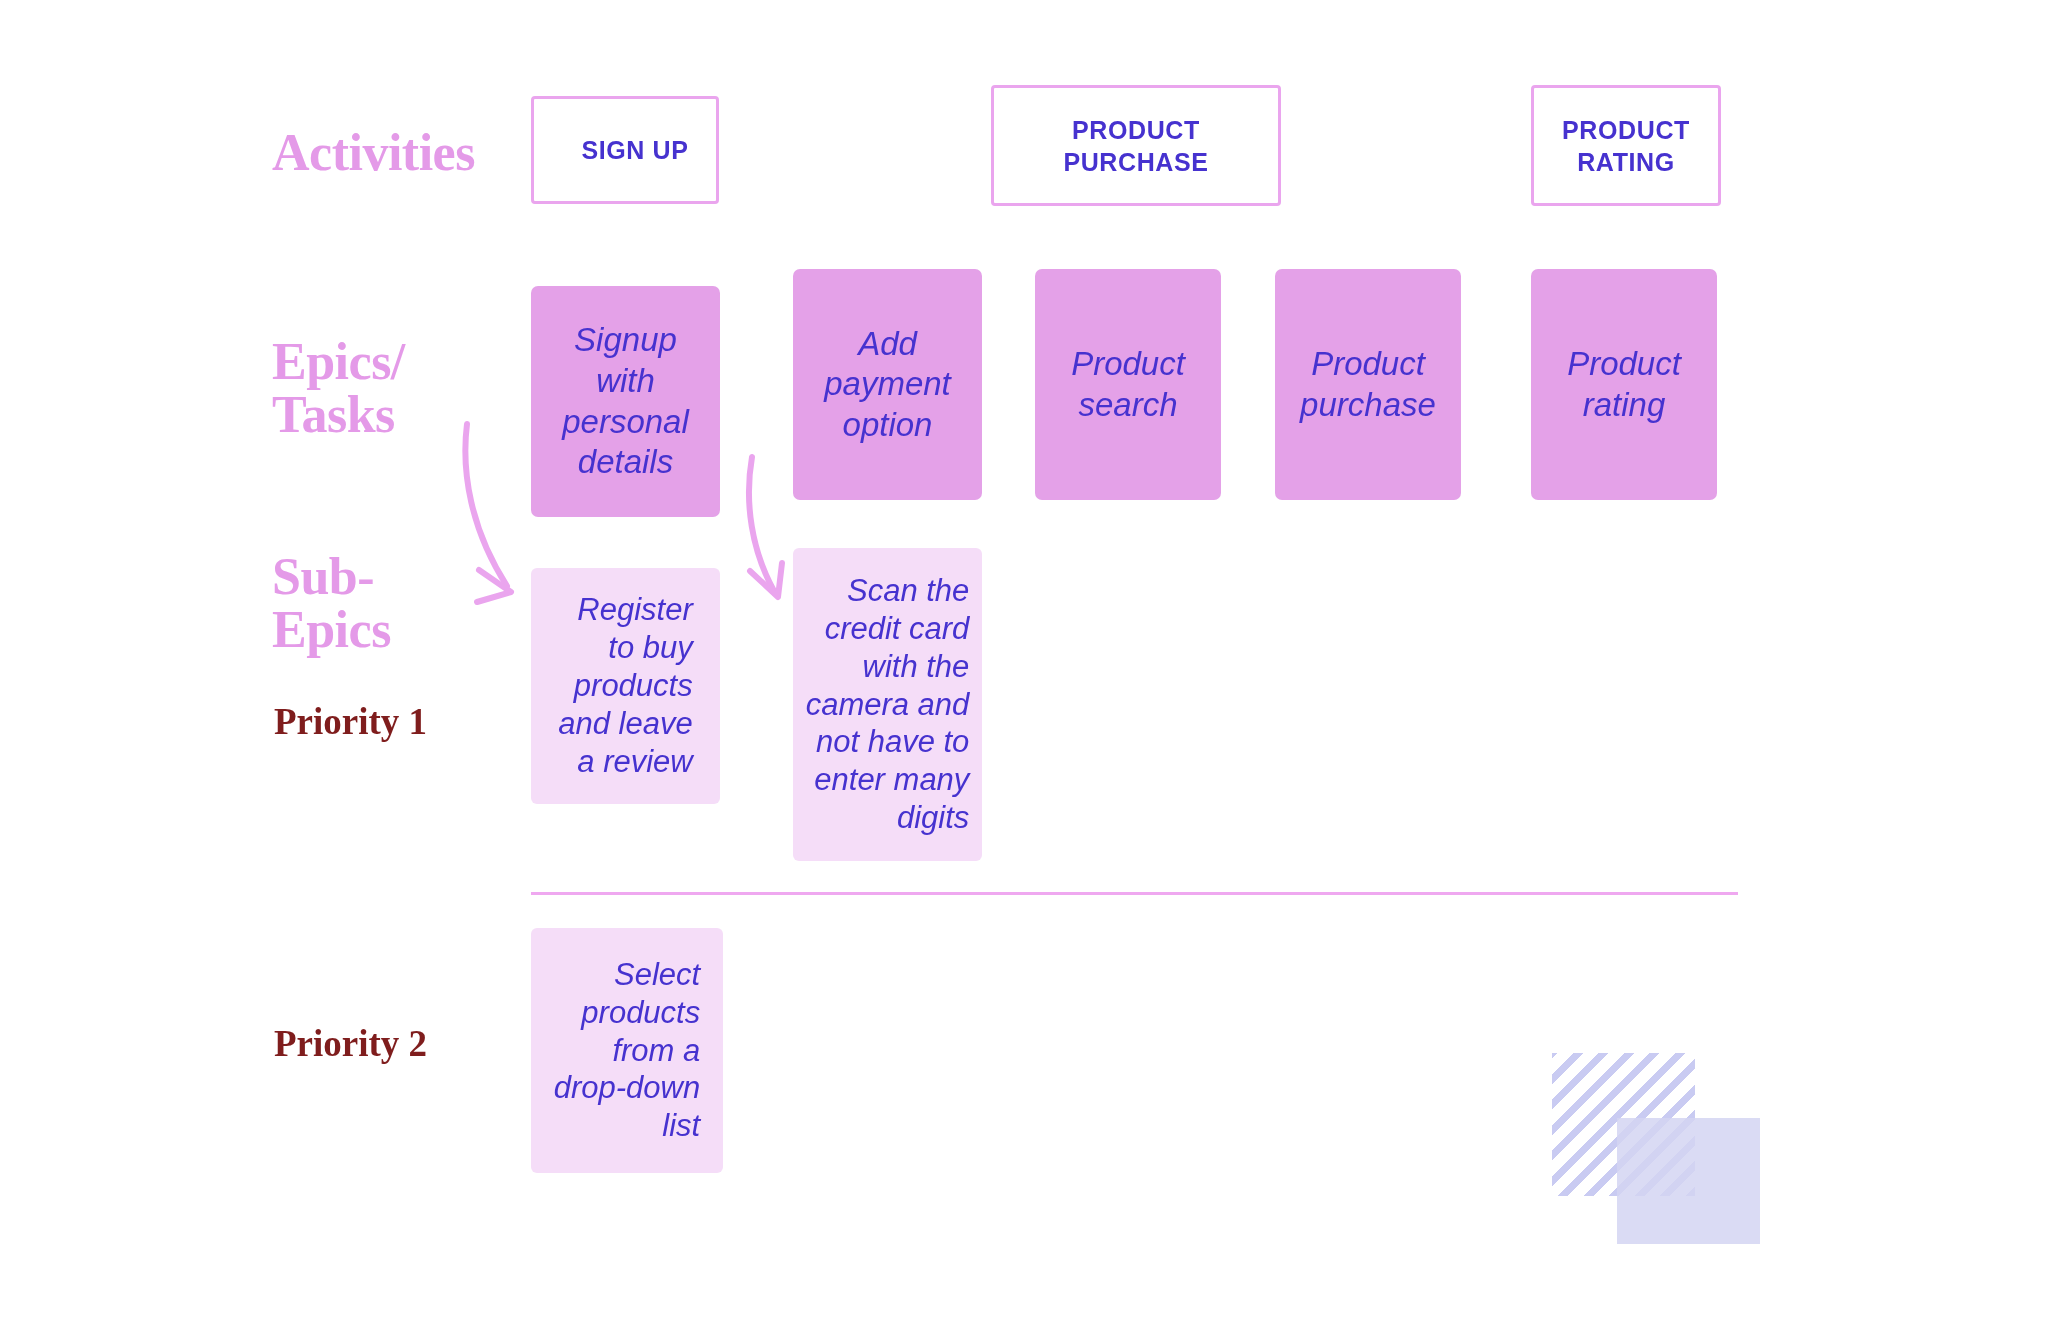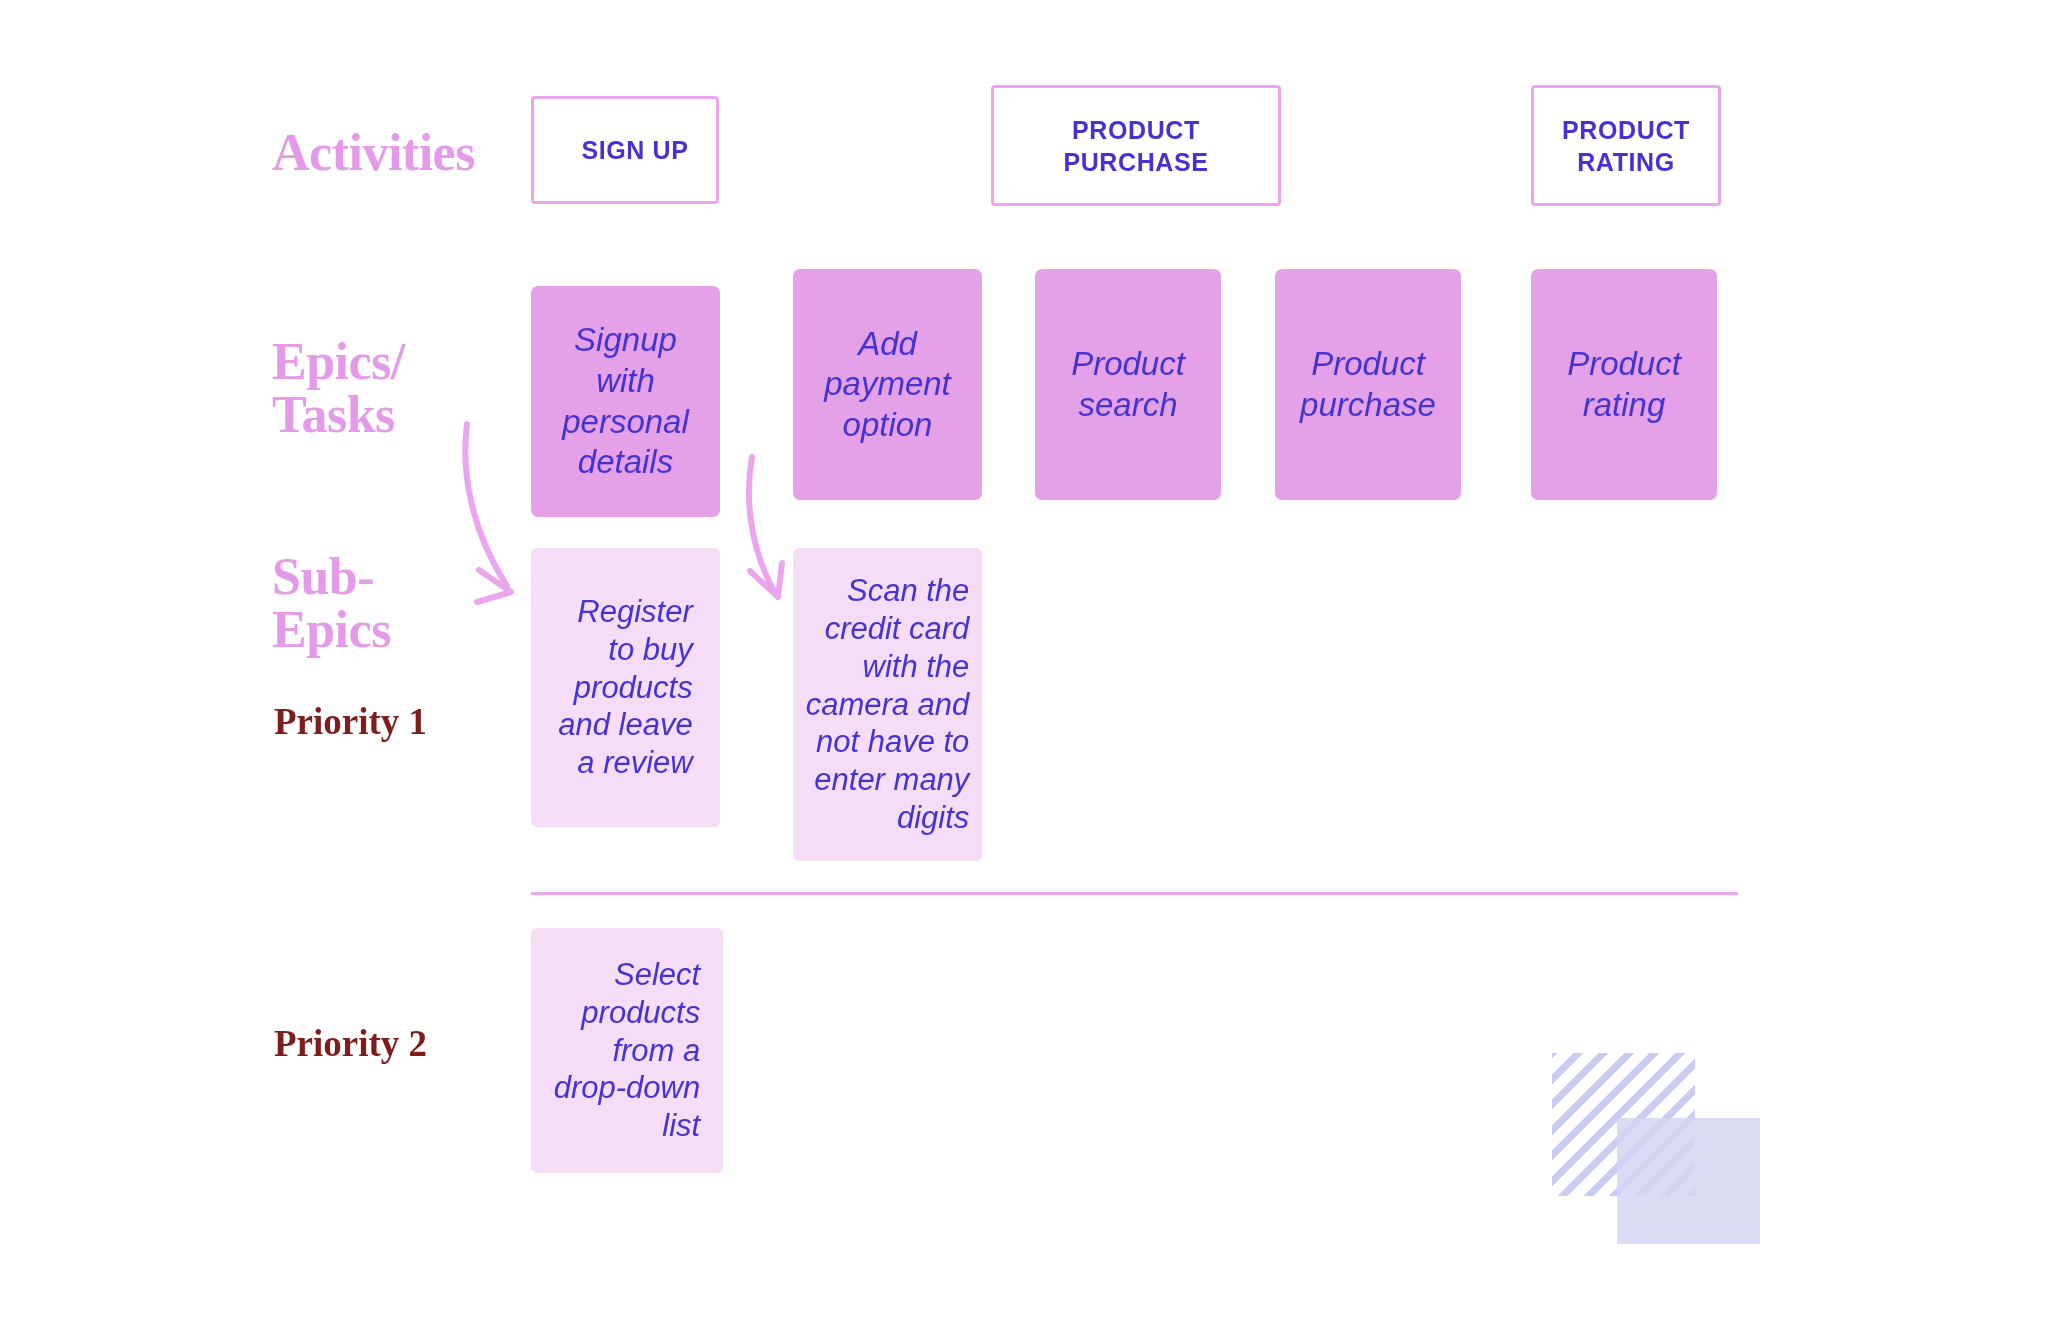--- a/index.html
+++ b/index.html
@@ -173,21 +173,21 @@
 
 <div class="epic-card hand" style="left:1035px; top:269px; width:186px; height:231px;">Product
 search</div>
 
 <div class="epic-card hand" style="left:1275px; top:269px; width:186px; height:231px;">Product
 purchase</div>
 
 <div class="epic-card hand" style="left:1531px; top:269px; width:186px; height:231px;">Product
 rating</div>
 
-<div class="subtask-card hand" style="left:531px; top:548px; width:189px; height:279px;">Register
+<div class="subtask-card hand" style="left:531px; top:568px; width:189px; height:236px;">Register
 to buy
 products
 and leave
 a review</div>
 
 <div class="subtask-card hand" style="left:793px; top:548px; width:189px; height:313px;">Scan the
 credit card
 with the
 camera and
 not have to

